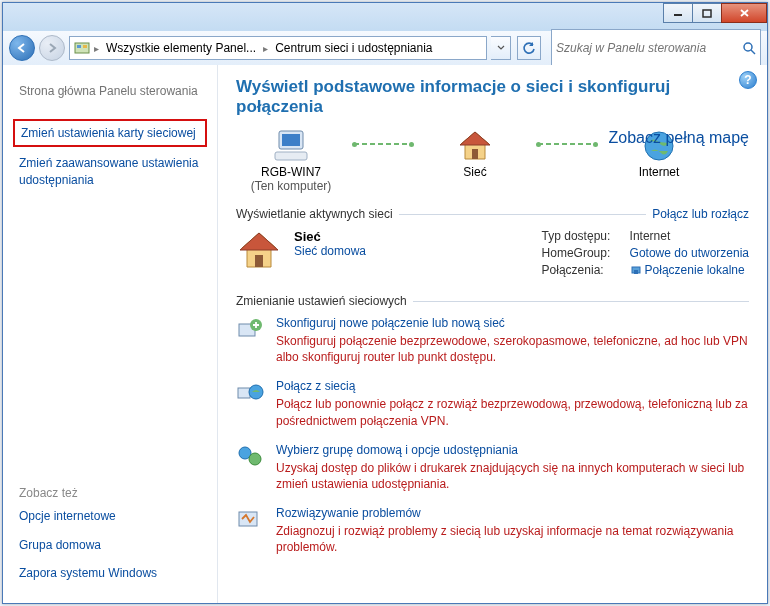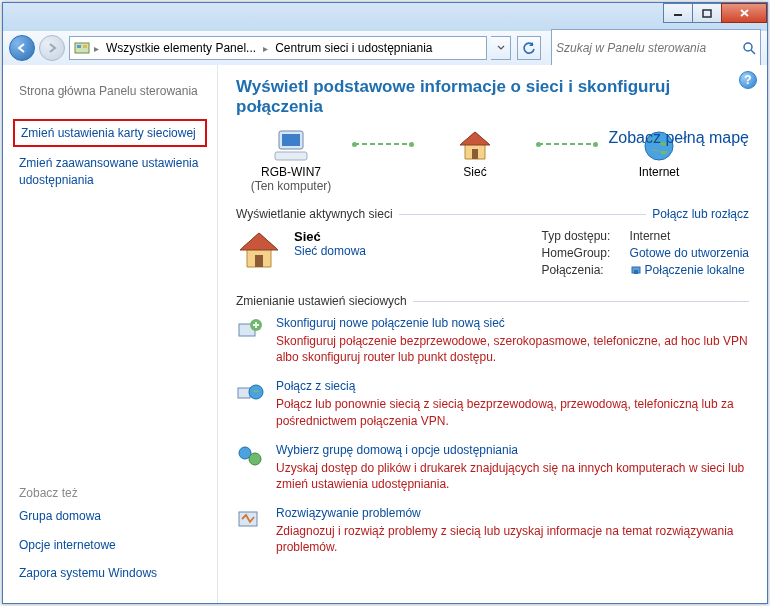--- a/index.html
+++ b/index.html
@@ -147,22 +147,22 @@
 
   <div class="body">
     <div class="sidebar">
       <div class="sidelink homelink">Strona główna Panelu sterowania</div>
       <div style="height:12px"></div>
       <div class="sidelink highlight">Zmień ustawienia karty sieciowej</div>
       <div class="sidelink">Zmień zaawansowane ustawienia udostępniania</div>
 
       <div class="seealso">
         <div class="hd">Zobacz też</div>
+        <div class="sidelink" style="color:#0a4ea0">Opcje internetowe</div>
         <div class="sidelink" style="color:#0a4ea0">Grupa domowa</div>
-        <div class="sidelink" style="color:#0a4ea0">Opcje internetowe</div>
         <div class="sidelink" style="color:#0a4ea0">Zapora systemu Windows</div>
       </div>
     </div>
 
     <div class="main">
       <div class="helpicon">?</div>
       <h1 class="maintitle">Wyświetl podstawowe informacje o sieci i skonfiguruj połączenia</h1>
 
       <div class="maprow">
         <span class="mapfull">Zobacz pełną mapę</span>
@@ -258,21 +258,21 @@
           <div class="task">
             <div class="ticon">
                 <svg width="28" height="26">
                   <rect x="2" y="9" width="12" height="10" fill="#d9e6f5" stroke="#6f8bab"></rect>
                   <circle cx="20" cy="13" r="7" fill="#4aa3e0" stroke="#1f6fb0"></circle>
                   <path d="M16 13 Q20 9 24 13" fill="#6fb96f"></path>
                 </svg>
               </div>
             <div>
               <span class="tlink">Połącz z siecią</span>
-              <div class="tdesc">Połącz lub ponownie siecią z siecią bezprzewodową, przewodową, telefoniczną lub za pośrednictwem połączenia VPN.</div>
+              <div class="tdesc">Połącz lub ponownie połącz z rozwiąż bezprzewodową, przewodową, telefoniczną lub za pośrednictwem połączenia VPN.</div>
             </div>
           </div>
           <div class="task">
             <div class="ticon">
                 <svg width="28" height="26">
                   <circle cx="9" cy="10" r="6" fill="#4aa3e0" stroke="#1f6fb0"></circle>
                   <circle cx="19" cy="16" r="6" fill="#6fb96f" stroke="#3c8c3c"></circle>
                 </svg>
               </div>
             <div>

